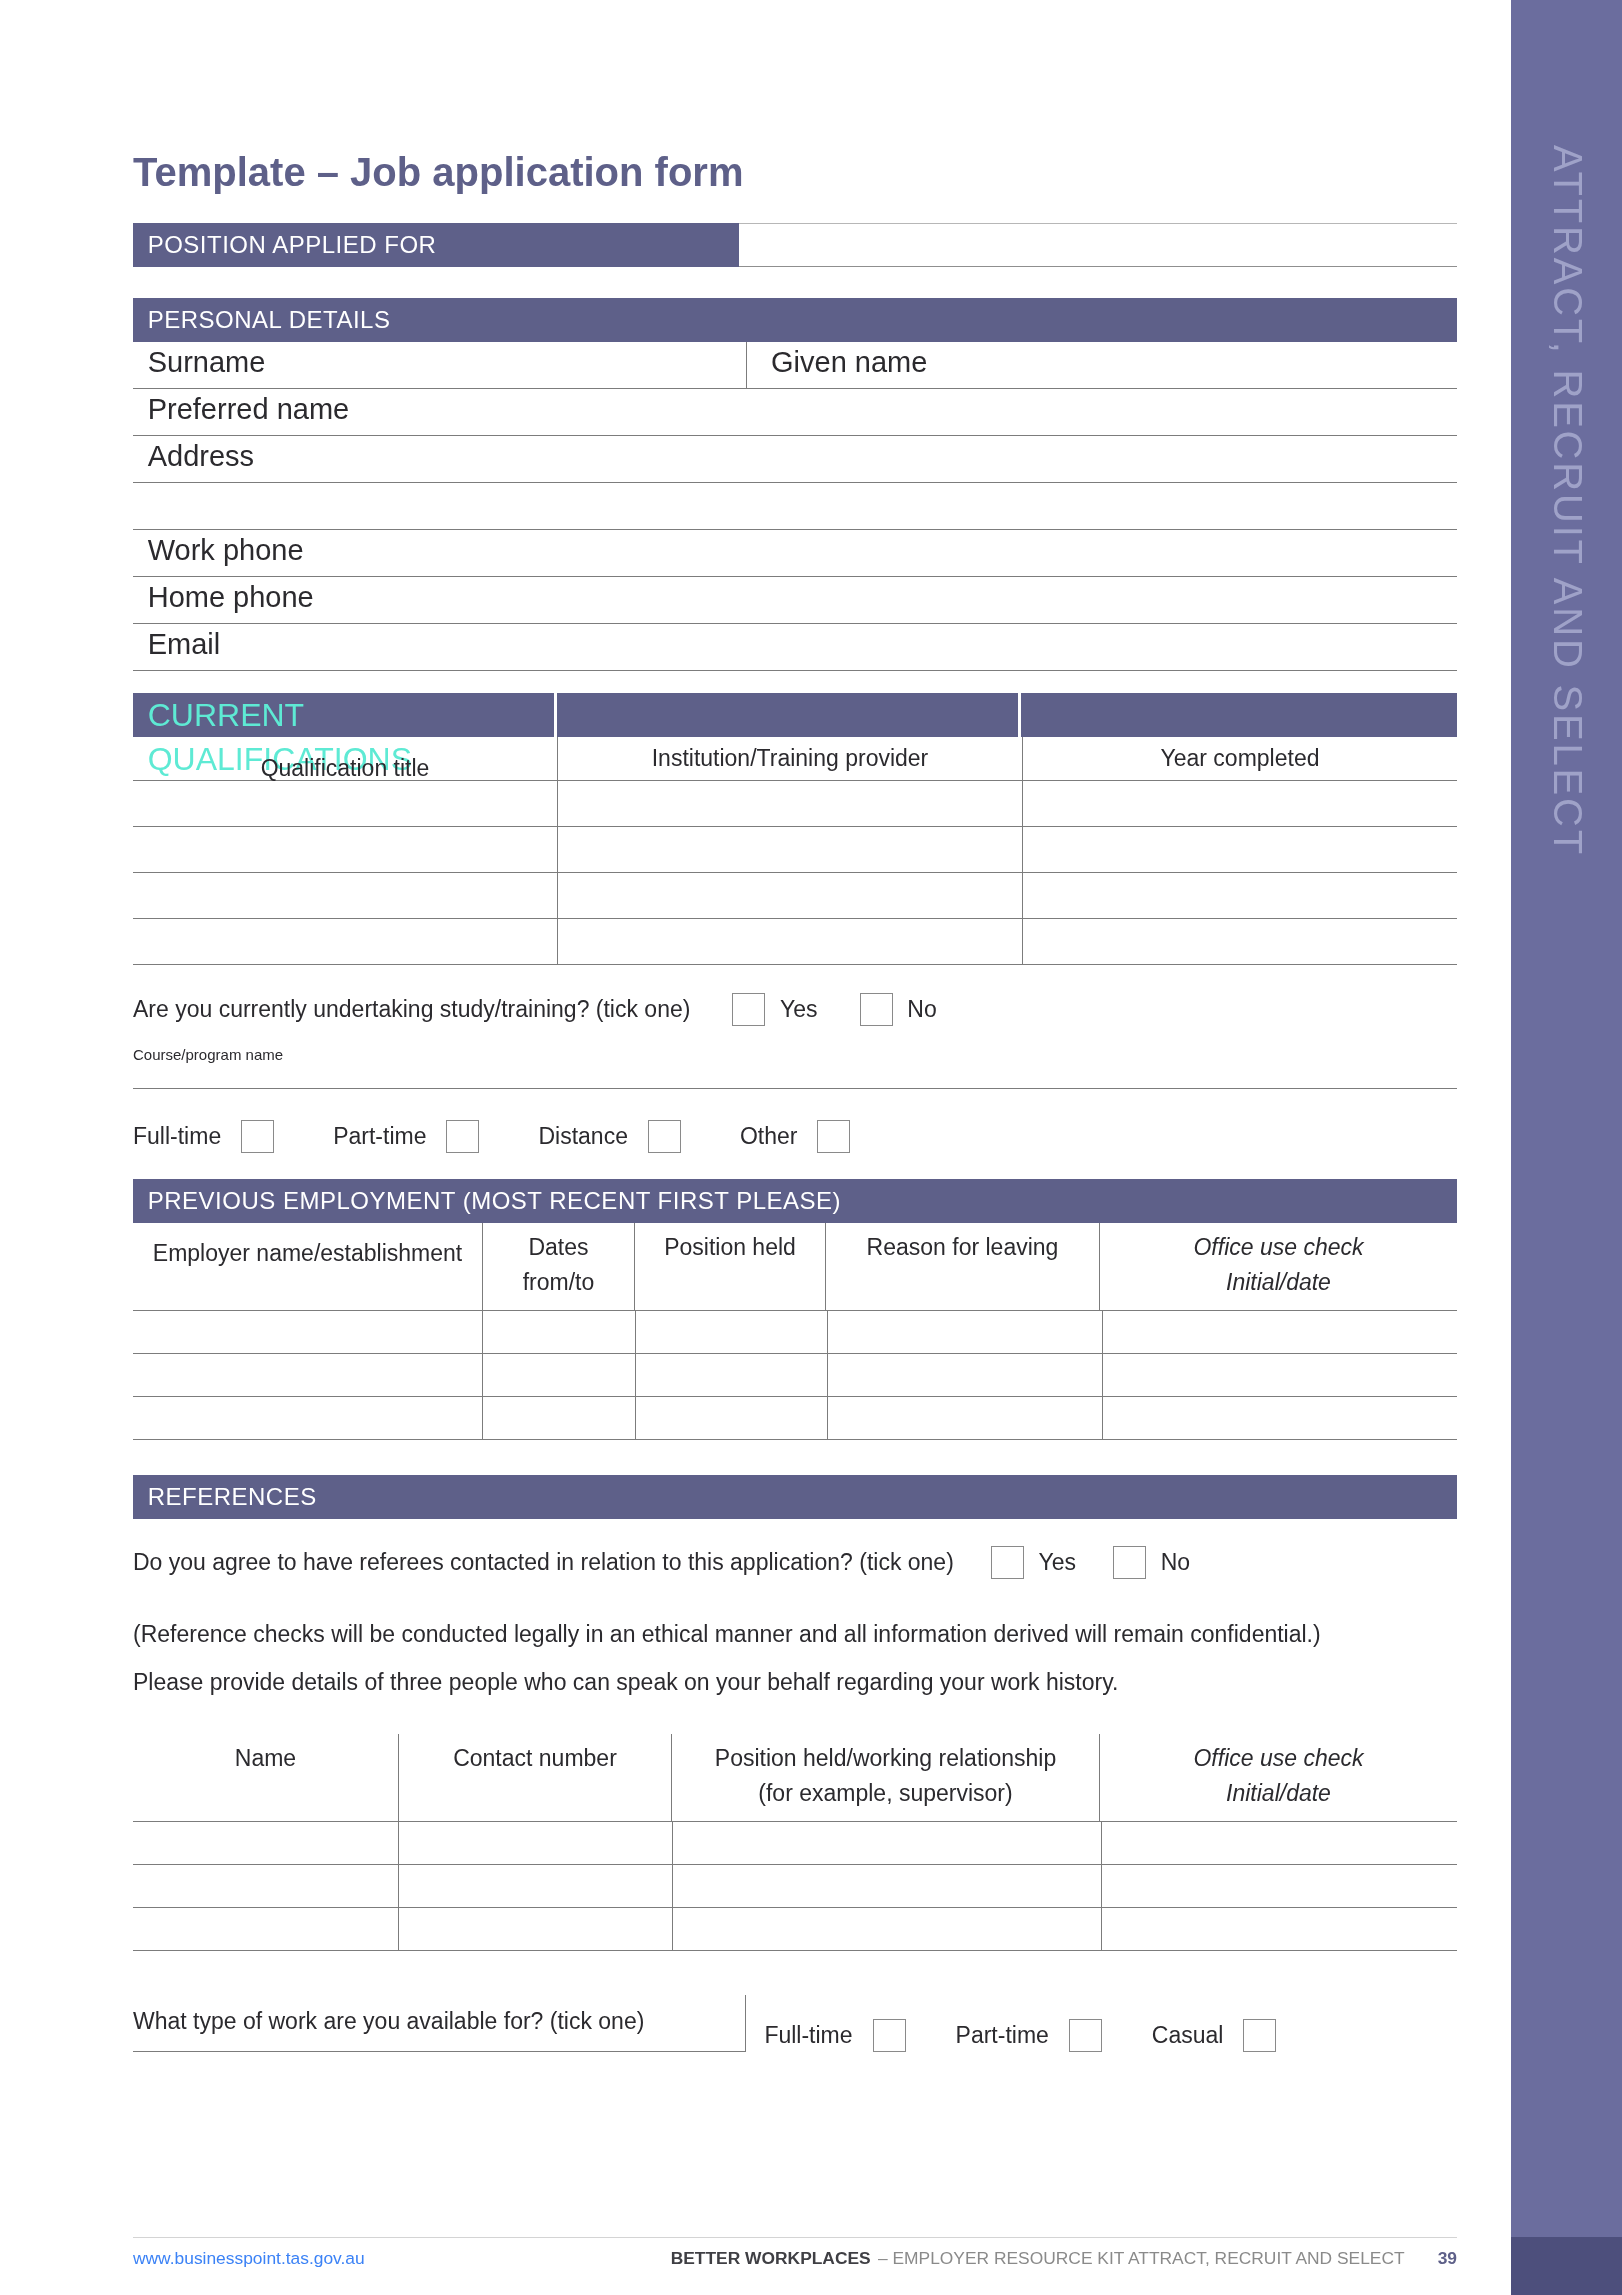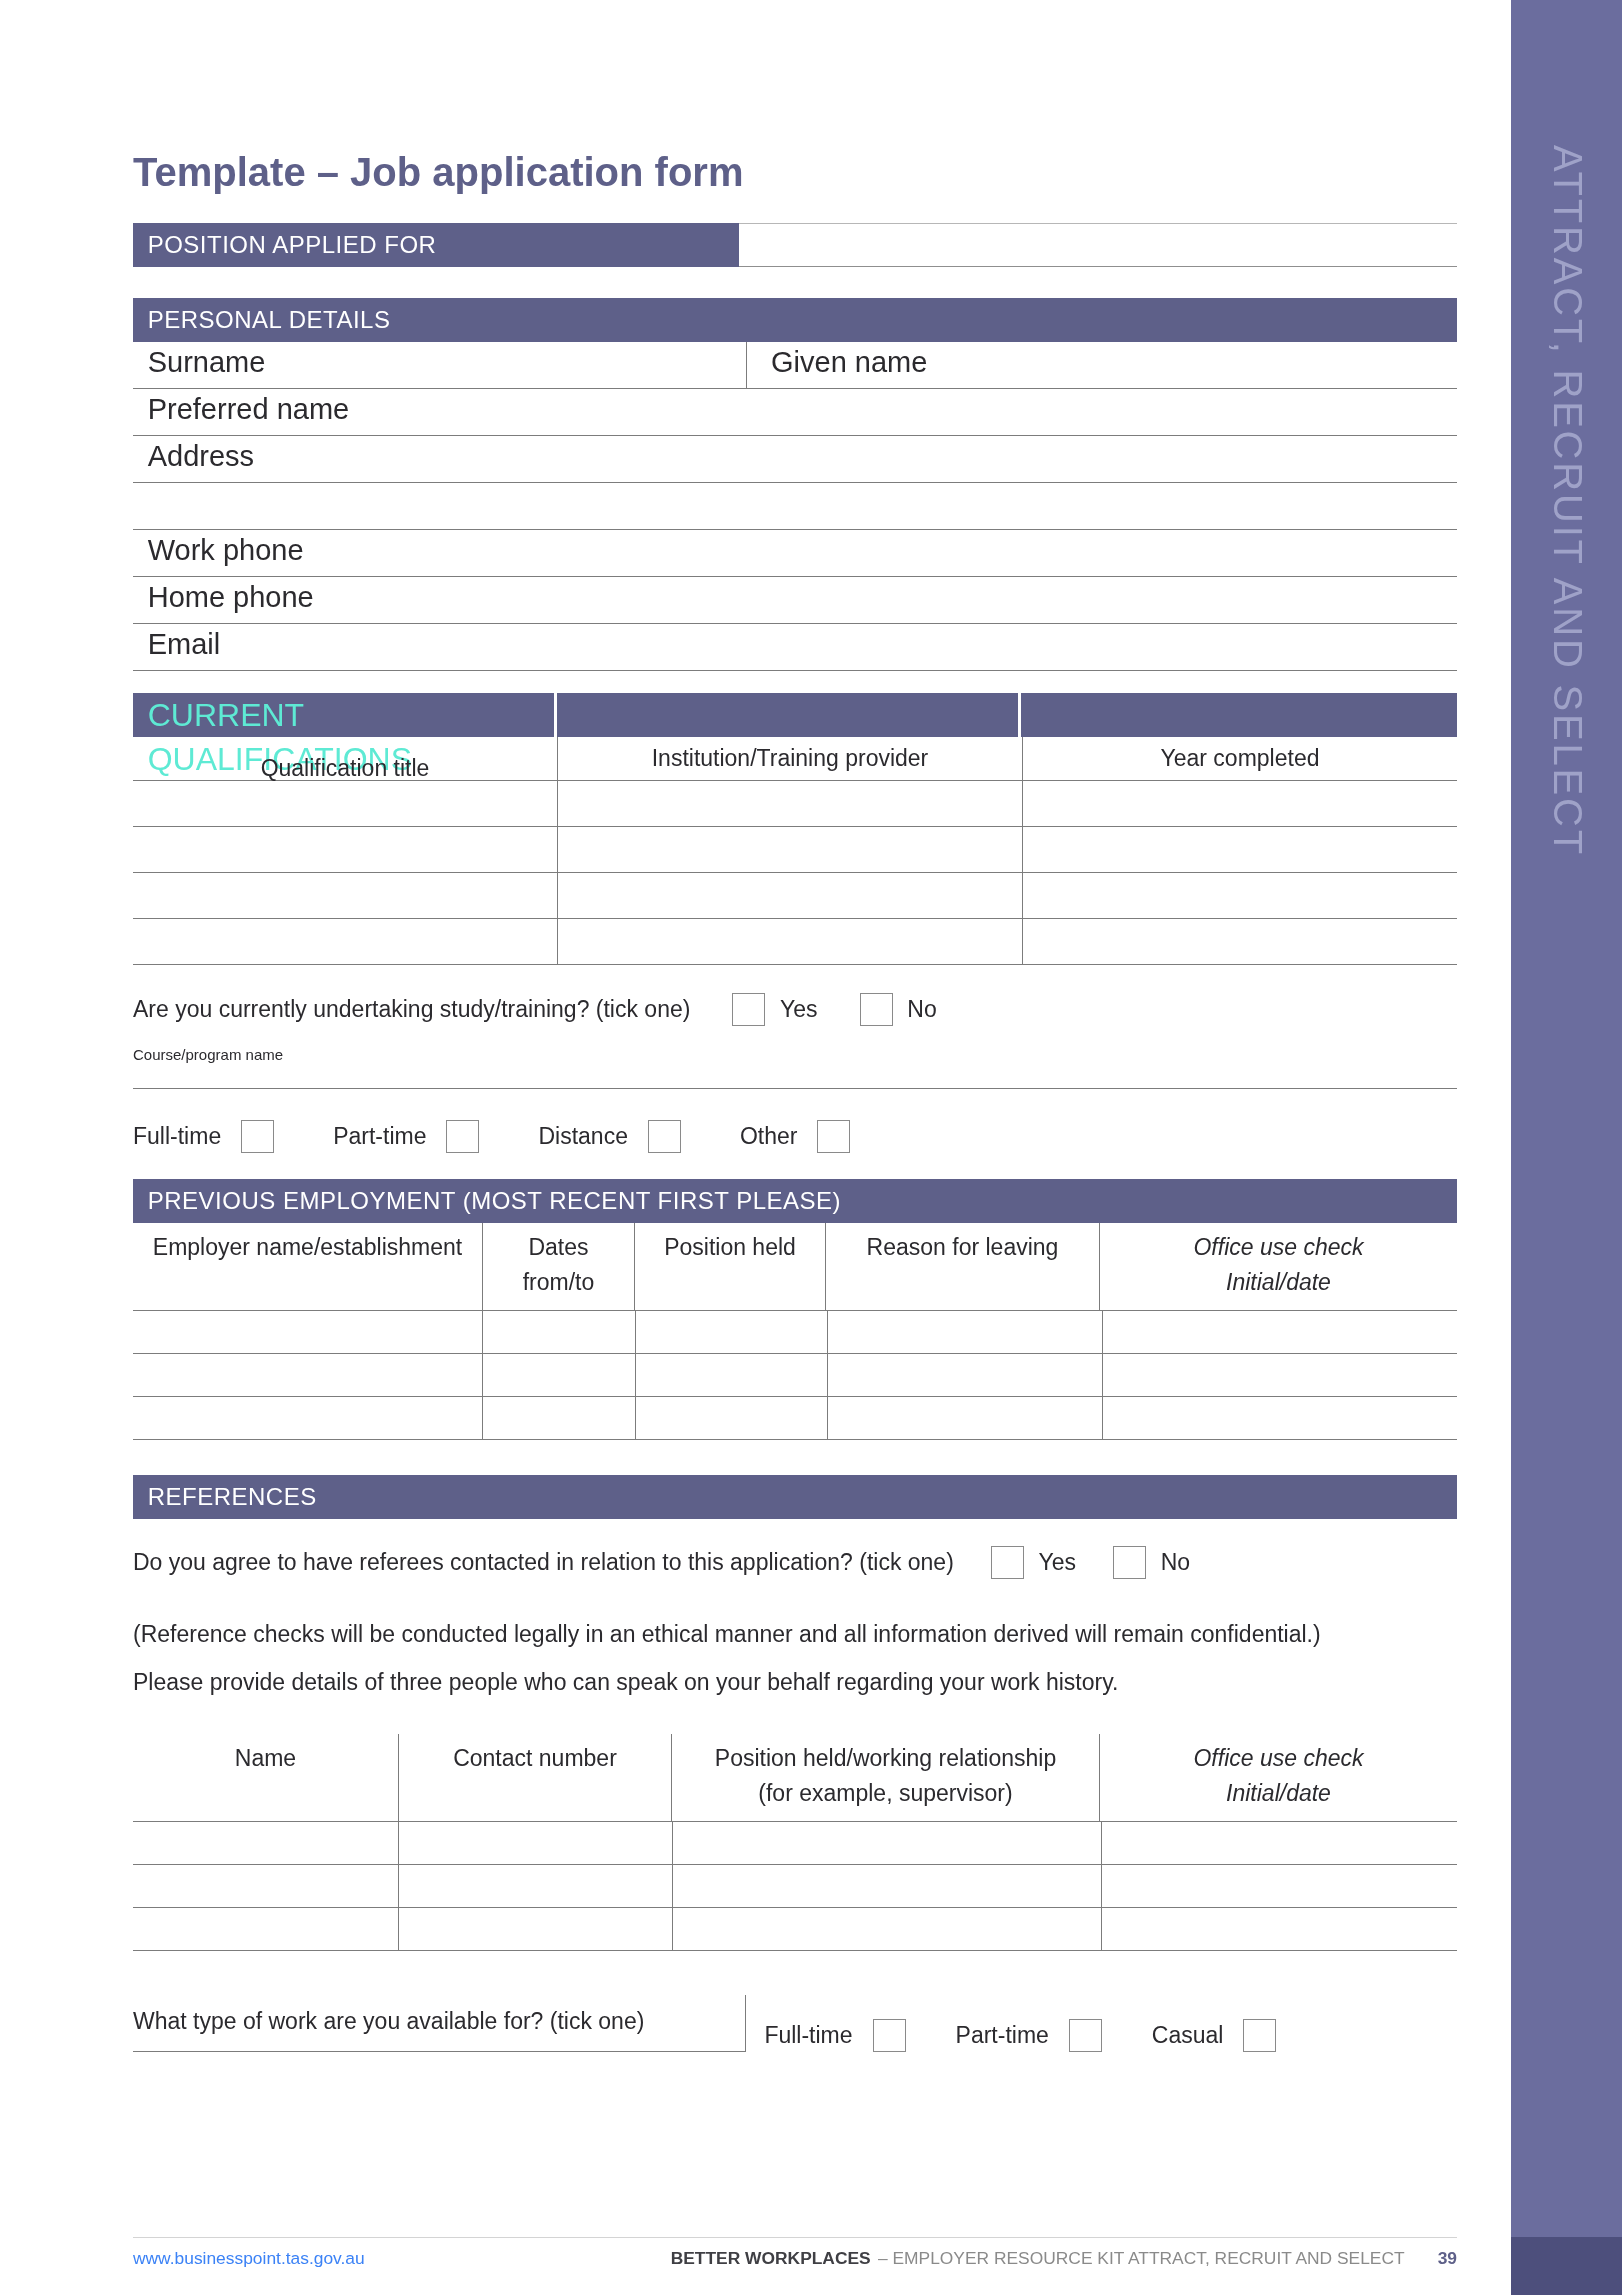--- a/index.html
+++ b/index.html
@@ -55,21 +55,21 @@
   .course-row .label{padding-bottom:9.2px;}
   .modes-row{margin-top:29px;height:37px;}
   .mode{display:flex;align-items:center;margin-right:59px;}
   .mode .checkbox{margin-left:20px;}
 
   
   .t-head{display:flex;height:88px;border-bottom:0.9px solid #7c7c7c;font-size:23px;text-align:center;box-sizing:border-box;}
   .t-head .cell{display:flex;flex-direction:column;align-items:center;padding-top:11px;box-sizing:border-box;}
   .t-head .line2{margin-top:8.3px;min-height:27.5px;}
   .t-row{display:flex;height:43px;border-bottom:0.9px solid #7c7c7c;box-sizing:border-box;}
-  .e1{width:349px;} .e2{width:152px;} .e3{width:191px;} .e4{width:274px;} .e5{flex:1;}
+  .e1{width:349px;justify-content:center;} .e2{width:152px;} .e3{width:191px;} .e4{width:274px;} .e5{flex:1;}
   .r1{width:265px;} .r2{width:273px;} .r3{width:428px;} .r4{flex:1;}
   .bl{border-left:0.9px solid #7c7c7c;}
   .office{font-style:italic;}
 
   .agree-row{margin-top:24px;height:40px;}
   .agree-row .checkbox{margin-left:37px;margin-right:14.7px;}
   .notes{margin-top:27.5px;font-size:23px;line-height:48px;}
 
   
   .avail-row{display:flex;margin-top:44px;}

